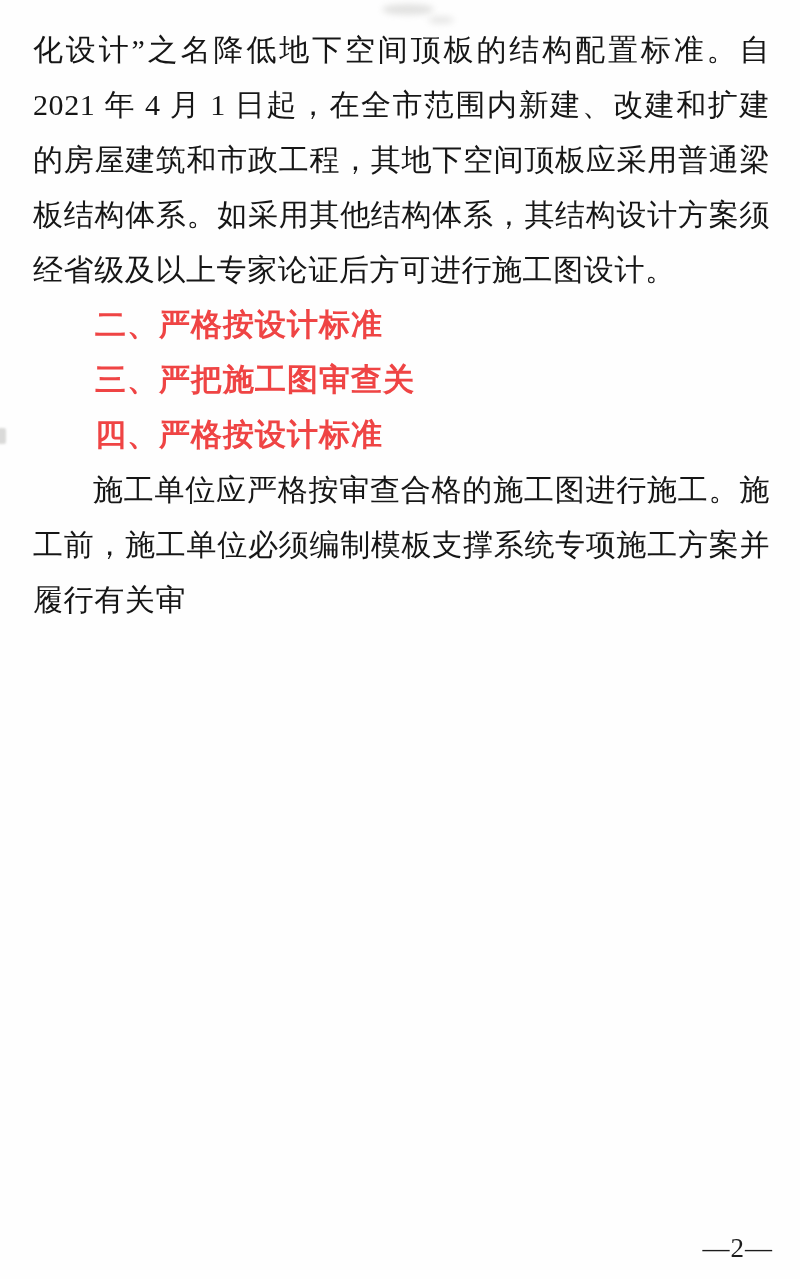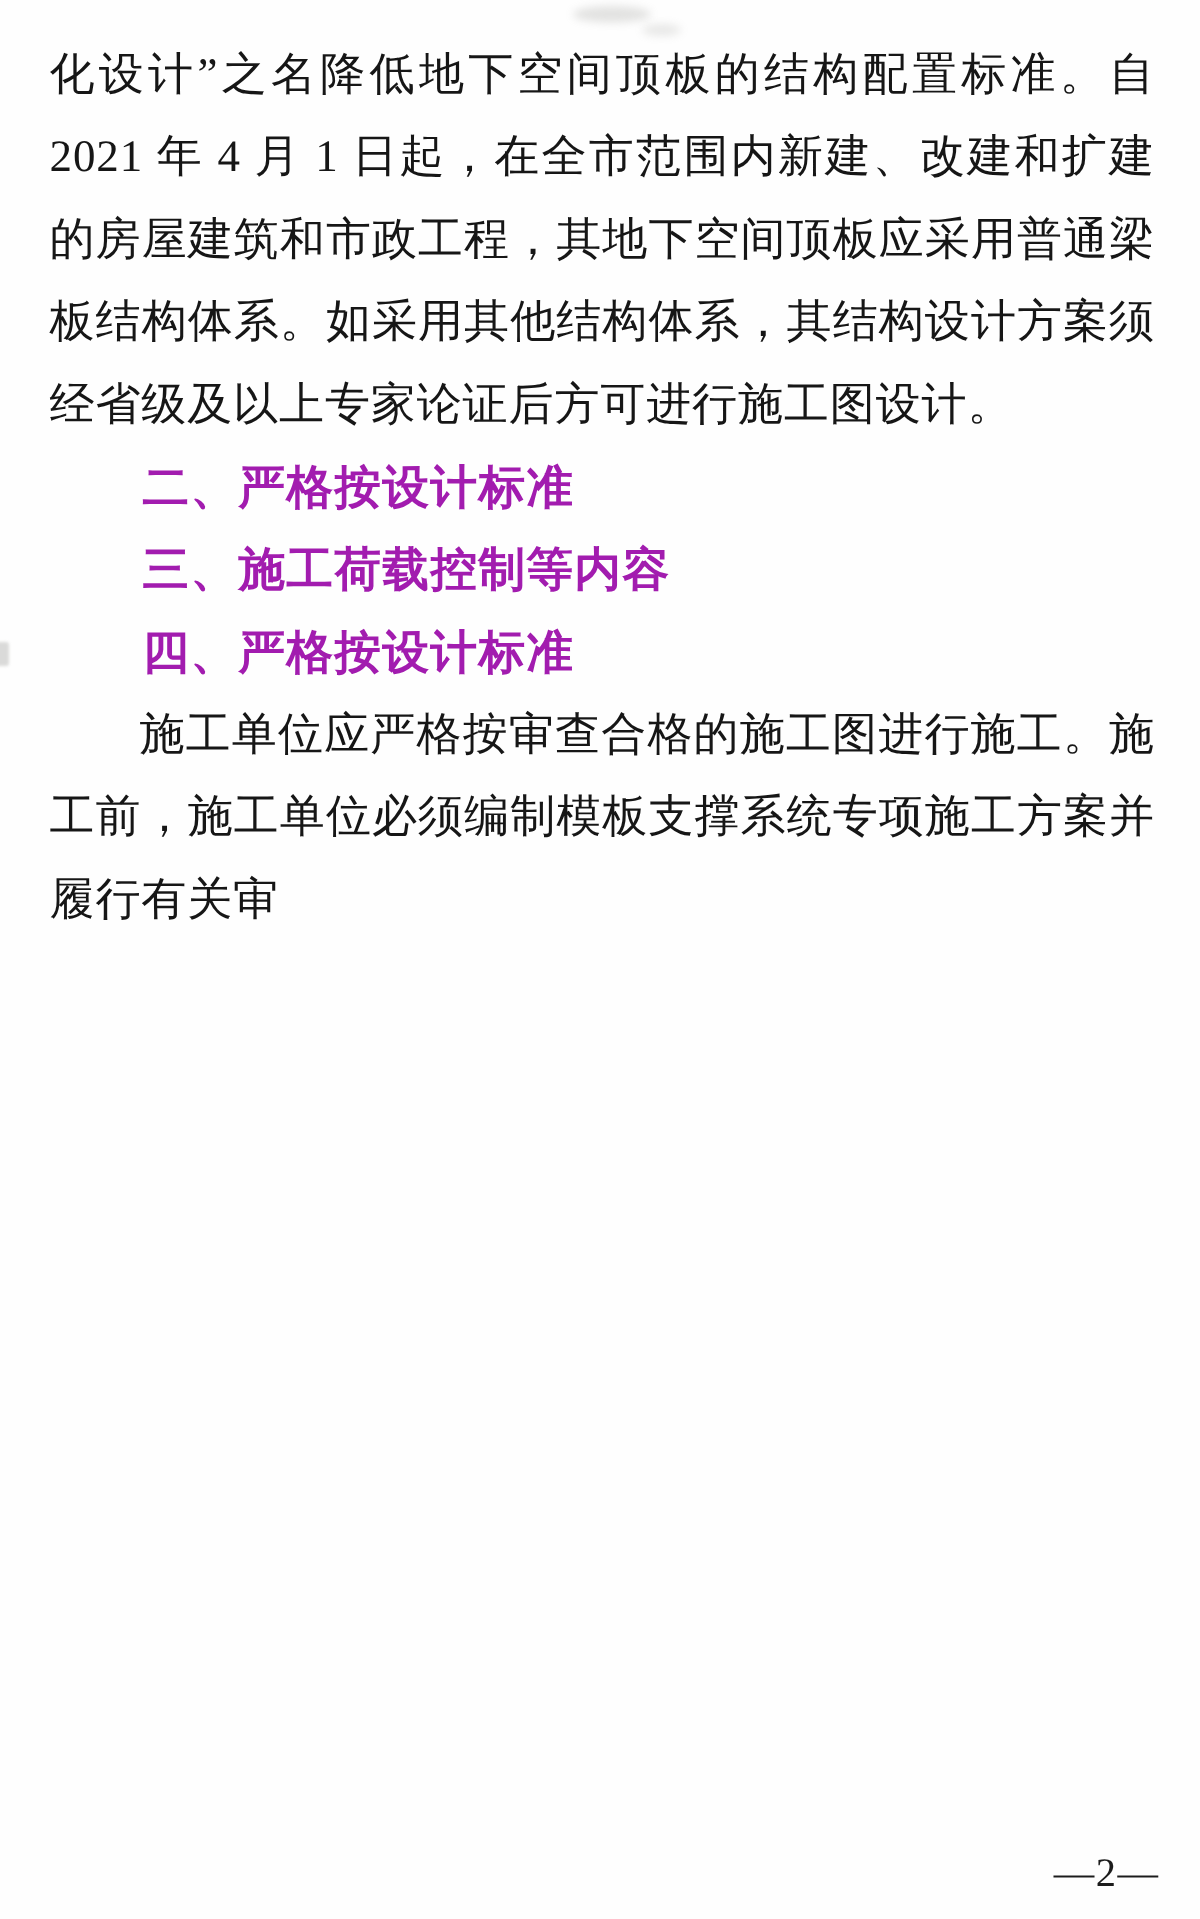--- a/index.html
+++ b/index.html
@@ -42,21 +42,21 @@
   }
   .para.no-indent { text-indent: 0; }
   .heading {
     margin: 0;
     font-family: "Liberation Sans", "DejaVu Sans", sans-serif;
     font-weight: 700;
     font-size: 31px;
     line-height: 55px;
     letter-spacing: 1px;
     text-indent: 2em;
-    color: #a21caf;
+    color: #ef4444;
   }
   .page-number {
     position: absolute;
     right: 27px;
     bottom: 15px;
     font-size: 27px;
     letter-spacing: 1px;
     color: #1c1c1c;
     font-family: "Liberation Serif", "DejaVu Serif", serif;
   }
@@ -69,21 +69,21 @@
   <span class="smudge smudge-a"></span>
   <span class="smudge smudge-b"></span>
   <span class="smudge smudge-c"></span>
 
   <div class="content">
     <p class="para no-indent">化设计”之名降低地下空间顶板的结构配置标准。自 2021 年 4 月 1 日起，在全市范围内新建、改建和扩建的房屋建筑和市政工程，其地下空间顶板应采用普通梁板结构体系。如采用其他结构体系，其结构设计方案须经省级及以上专家论证后方可进行施工图设计。</p>
 
     <h2 class="heading">二、严格按设计标准</h2>
 
 
-    <h2 class="heading">三、施工荷载控制等内容</h2>
+    <h2 class="heading">三、严把施工图审查关</h2>
 
 
     <h2 class="heading">四、严格按设计标准</h2>
 
     <p class="para">施工单位应严格按审查合格的施工图进行施工。施工前，施工单位必须编制模板支撑系统专项施工方案并履行有关审</p>
   </div>
 
   <div class="page-number">—2—</div>
 </div>
 

